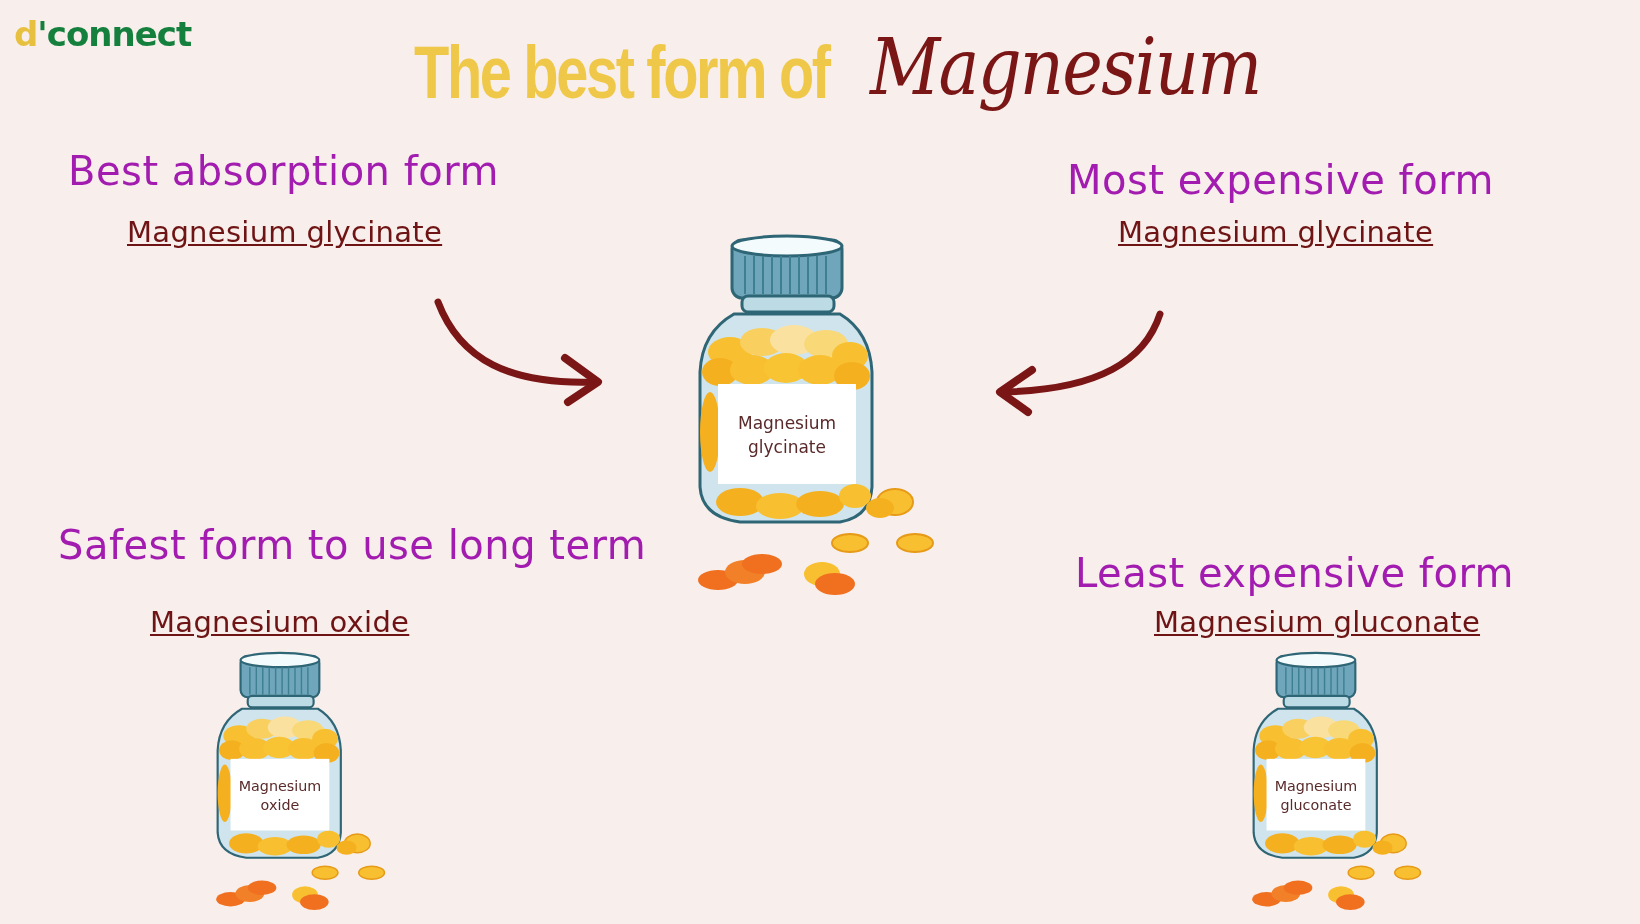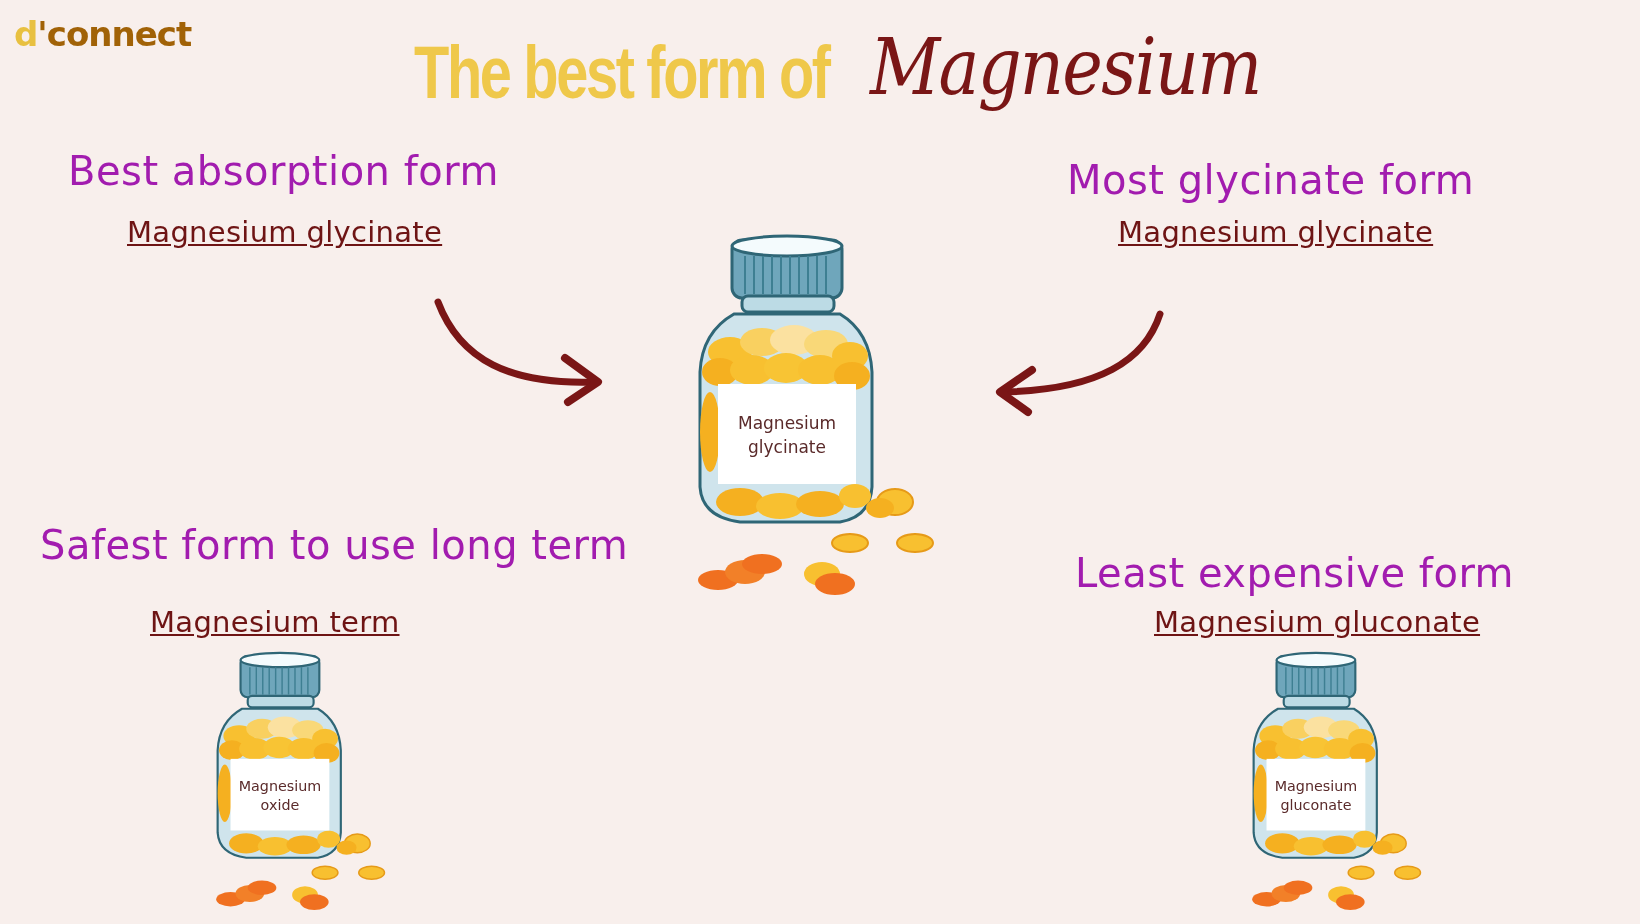--- a/index.html
+++ b/index.html
@@ -5,21 +5,21 @@
   html, body { margin:0; padding:0; }
   body {
     width:1640px; height:924px; overflow:hidden; position:relative;
     background:#f8efec;
     font-family:"Liberation Sans", sans-serif;
     color:#6e1414;
   }
   .abs { position:absolute; }
   .logo { left:14px; top:14px; font-size:34px; font-weight:bold; letter-spacing:-1px; font-family:"DejaVu Sans", sans-serif; }
   .logo .d { color:#e8c040; }
-  .logo .rest { color:#a16207; }
+  .logo .rest { color:#15803d; }
   .title-bold {
     left:414px; top:30px; font-family:"Liberation Sans", sans-serif;
     font-weight:bold; font-size:74px; color:#efc84a; letter-spacing:-3px;
     transform:scaleX(0.78); transform-origin:left top; white-space:nowrap;
   }
   .title-script {
     left:870px; top:22px; font-family:"DejaVu Serif", serif; font-style:italic;
     font-size:78px; color:#7a1616; white-space:nowrap; letter-spacing:-2px;
     transform:scaleX(0.88); transform-origin:left top;
   }
@@ -34,25 +34,25 @@
 <div class="abs logo">
   <span class="d">d</span><span class="rest">'connect</span>
 </div>
 
 <div class="abs title-bold">The best form of</div>
 <div class="abs title-script">Magnesium</div>
 
 <div class="abs heading" style="left:68px; top:148px;">Best absorption form</div>
 <div class="abs sub" style="left:127px; top:215px;">Magnesium glycinate</div>
 
-<div class="abs heading" style="left:1067px; top:157px;">Most glycinate form</div>
+<div class="abs heading" style="left:1067px; top:157px;">Most expensive form</div>
 <div class="abs sub" style="left:1118px; top:215px;">Magnesium glycinate</div>
 
-<div class="abs heading" style="left:40px; top:522px;">Safest form to use long term</div>
-<div class="abs sub" style="left:150px; top:605px;">Magnesium term</div>
+<div class="abs heading" style="left:58px; top:522px;">Safest form to use long term</div>
+<div class="abs sub" style="left:150px; top:605px;">Magnesium oxide</div>
 
 <div class="abs heading" style="left:1075px; top:550px;">Least expensive form</div>
 <div class="abs sub" style="left:1137px; top:605px;margin-left:17px;">Magnesium gluconate</div>
 
 <svg class="abs" style="left:420px; top:290px;" width="200" height="120" viewBox="0 0 200 120">
   <path d="M18 12 C 40 70, 90 95, 175 92" fill="none" stroke="#7a1616" stroke-width="7" stroke-linecap="round"></path>
   <path d="M145 68 L 178 92 L 148 112" fill="none" stroke="#7a1616" stroke-width="8" stroke-linecap="round" stroke-linejoin="round"></path>
 </svg>
 <svg class="abs" style="left:980px; top:300px;" width="200" height="120" viewBox="0 0 200 120">
   <path d="M180 14 C 165 60, 120 90, 22 92" fill="none" stroke="#7a1616" stroke-width="7" stroke-linecap="round"></path>

